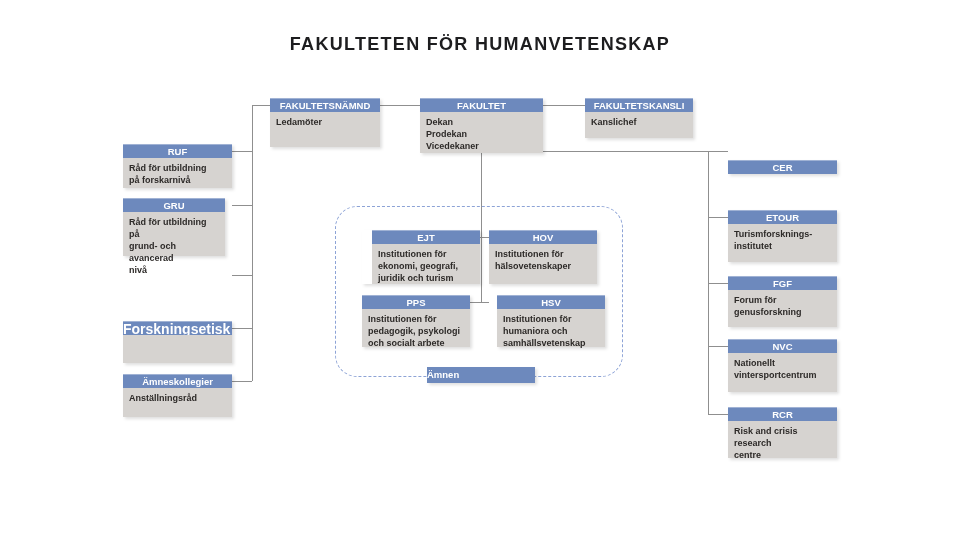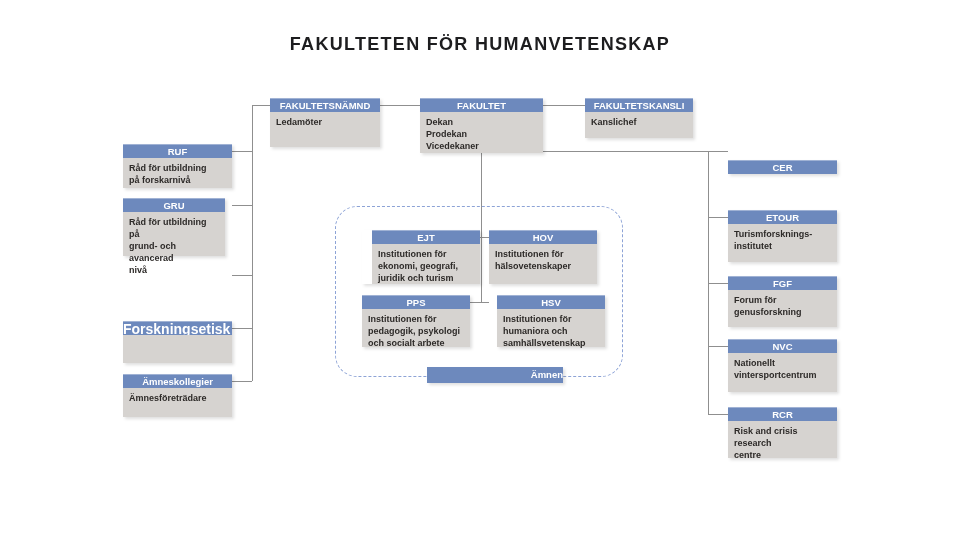--- a/index.html
+++ b/index.html
@@ -30,23 +30,22 @@
   .node-hd.small{font-size:14px;}
   .node-bd{
     background:#d6d3d0;
     color:#2d2a28;font-weight:600;font-size:9px;line-height:12px;
     padding:4px 6px;box-sizing:border-box;
     white-space:pre-line;text-align:left;
   }
   .bar{
     position:absolute;background:#6d89bd;
     color:#ffffff;font-weight:bold;font-size:9.5px;
-    text-align:right;z-index:4;
+    text-align:left;z-index:4;
     box-shadow:2px 2px 3px rgba(0,0,0,0.13);
-    padding-left:28px;
   }
   .hline,.vline{position:absolute;background:#8f8f8f;z-index:1;}
   .hline{height:1px;}
   .vline{width:1px;}
   .dashed-group{
     position:absolute;left:335px;top:206px;width:288px;height:171px;
     border:1.5px dashed #8da3d6;border-radius:22px;
     box-sizing:border-box;z-index:2;background:transparent;
   }
 </style>
@@ -103,21 +102,21 @@
     <div class="node-bd" style="height:44px;">Råd för utbildning på
 grund- och avancerad
 nivå</div>
   </div>
   <div class="node" style="left:123px;top:321px;width:109px;">
     <div class="node-hd small">Forskningsetisk kommitté</div>
     <div class="node-bd" style="height:28px;"></div>
   </div>
   <div class="node" style="left:123px;top:374px;width:109px;">
     <div class="node-hd">Ämneskollegier</div>
-    <div class="node-bd" style="height:29px;">Ämnesföreträdare</div>
+    <div class="node-bd" style="height:29px;">Anställningsråd</div>
   </div>
 
   <div class="node" style="left:362px;top:230px;width:108px;padding-left:10px;">
     <div class="node-hd">EJT</div>
     <div class="node-bd" style="height:40px;">Institutionen för
 ekonomi, geografi,
 juridik och turism</div>
   </div>
   <div class="node" style="left:489px;top:230px;width:108px;">
     <div class="node-hd">HOV</div>

